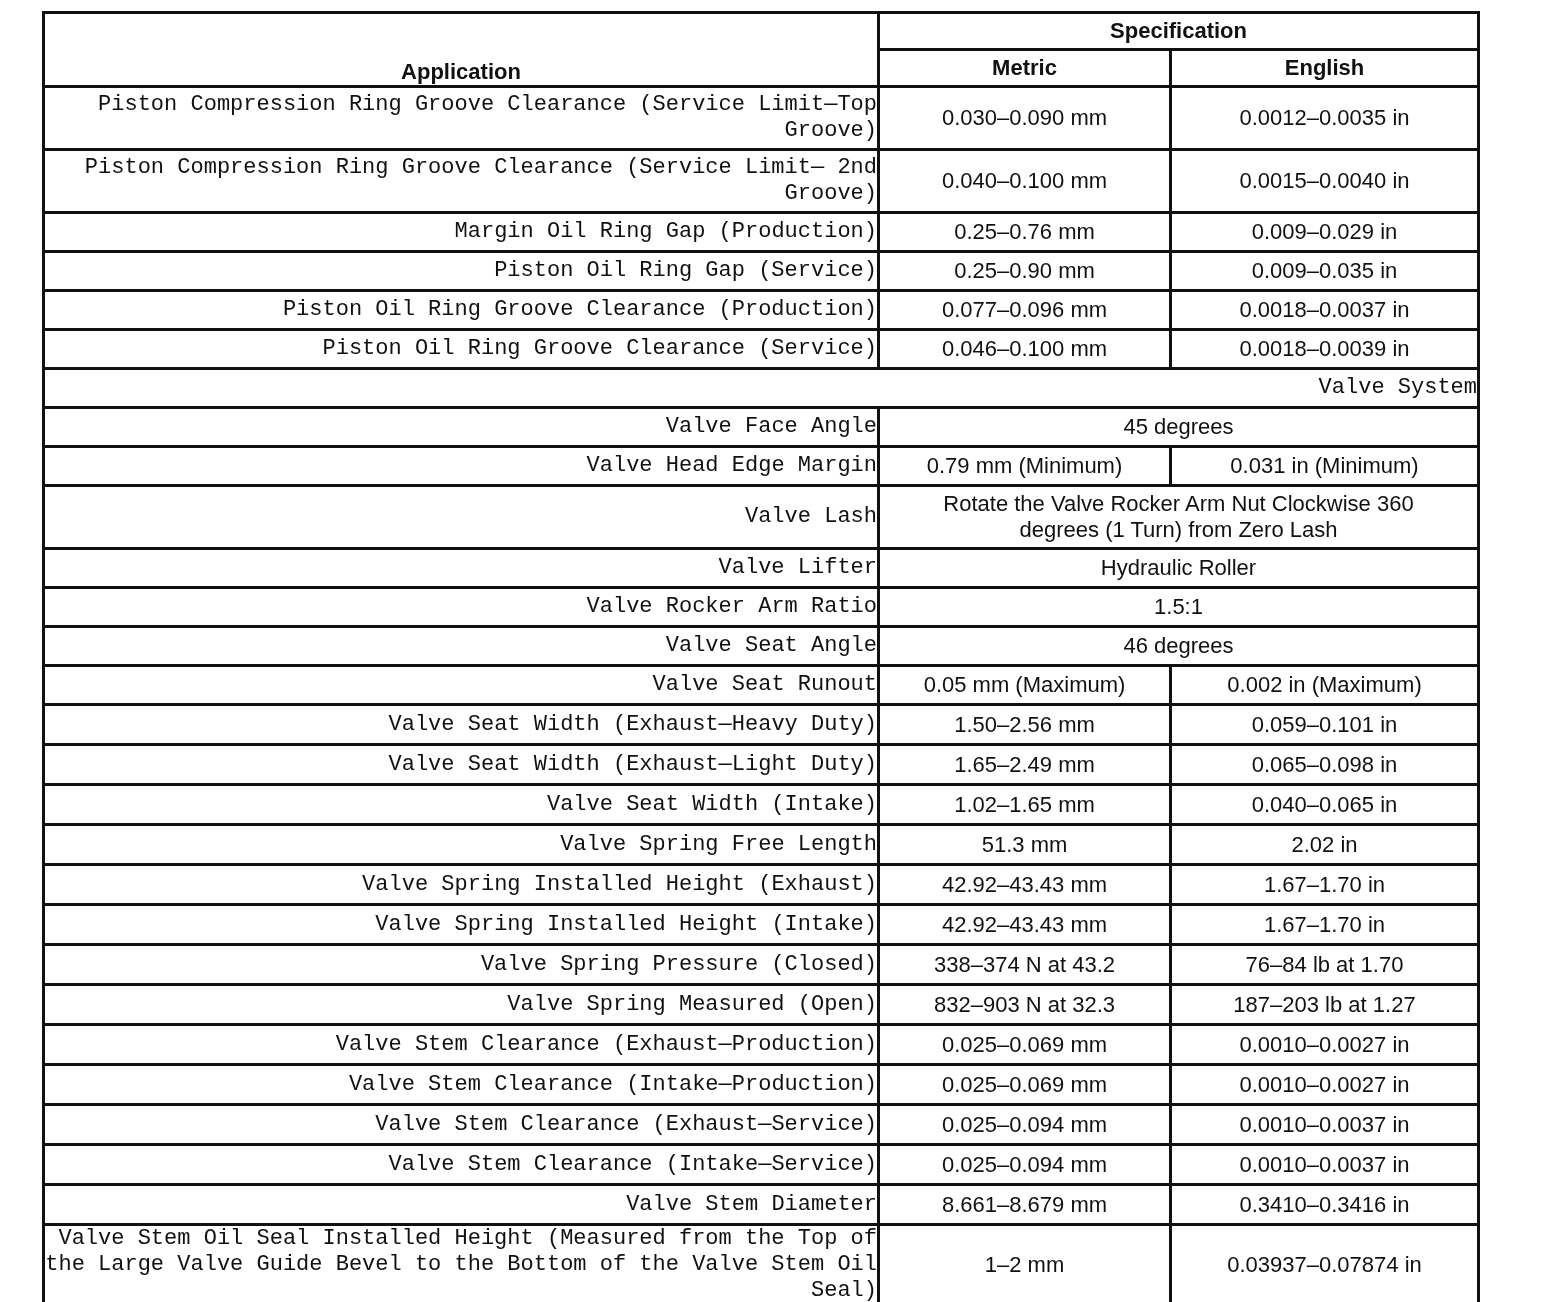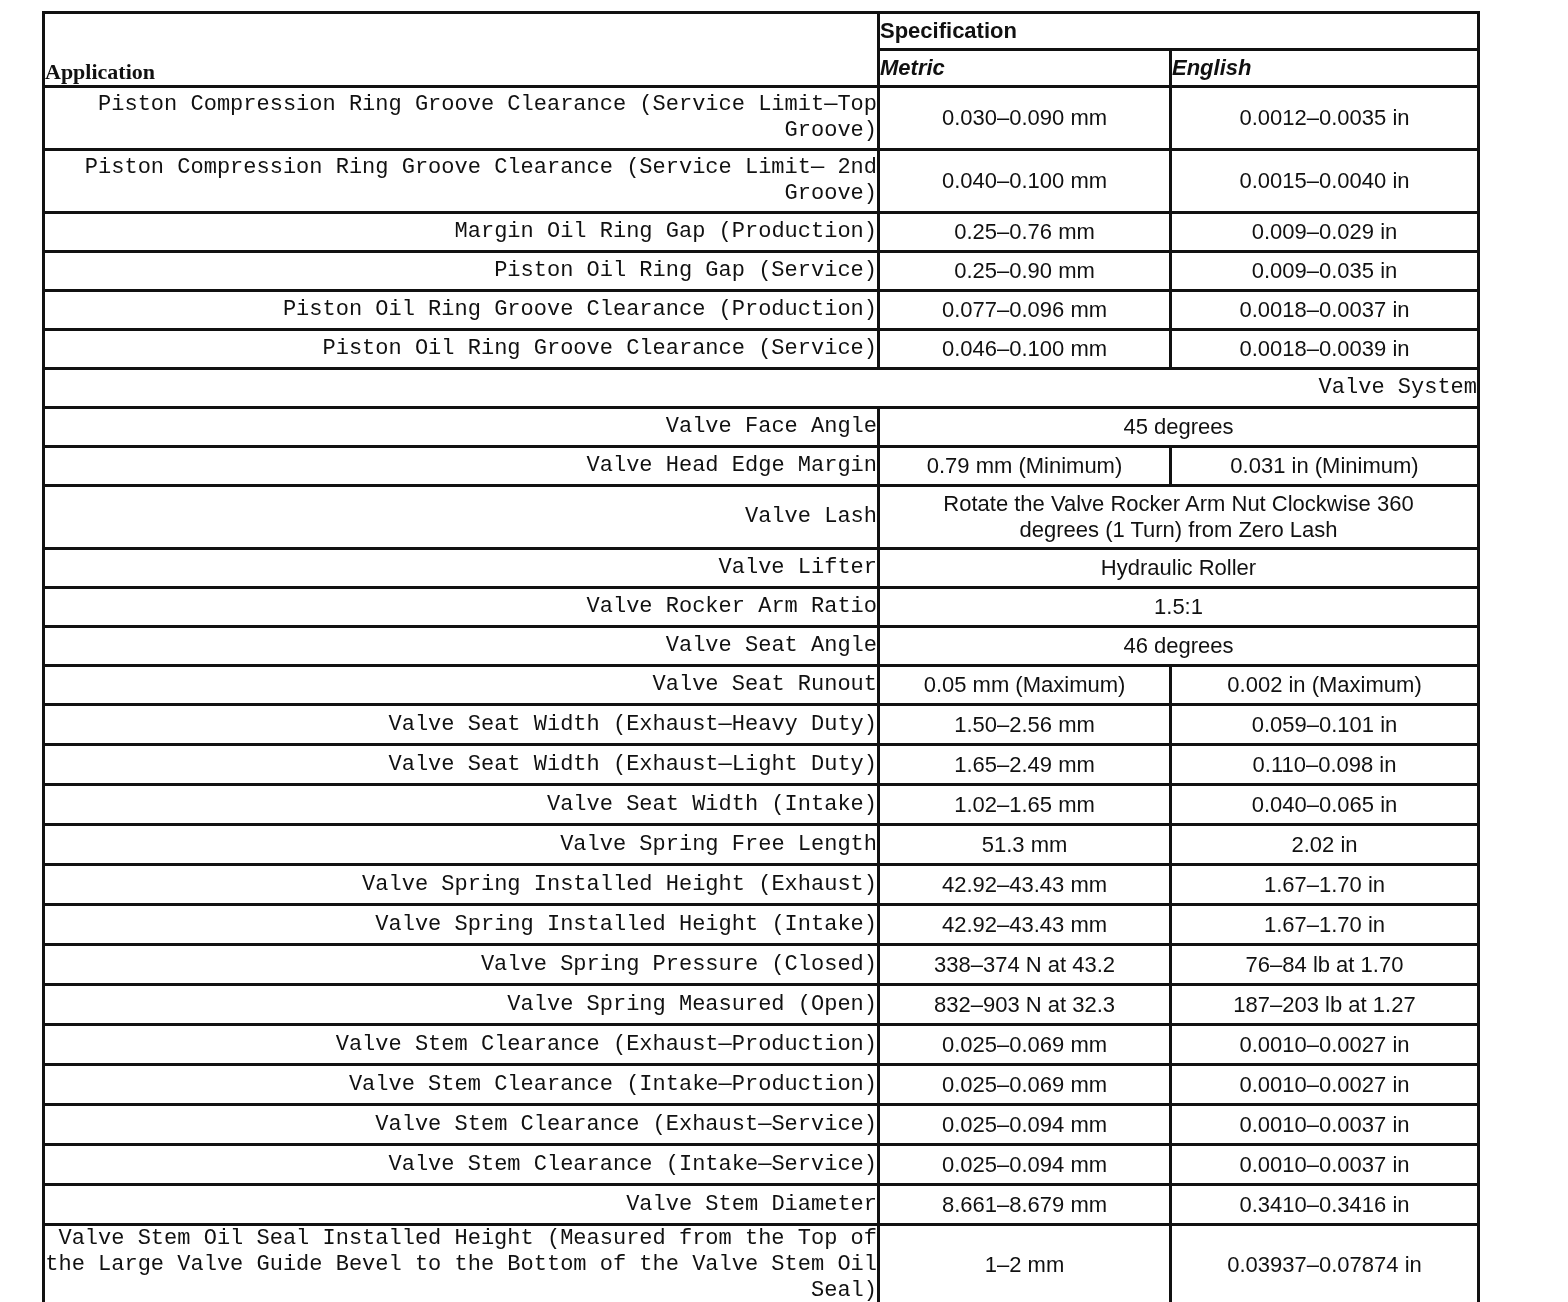--- a/index.html
+++ b/index.html
@@ -5,24 +5,24 @@
     html, body { margin: 0; padding: 0; background: #ffffff; }
     body { width: 1568px; height: 1302px; position: relative; overflow: hidden;
            font-family: "Liberation Sans", sans-serif; color: #111; }
     table.spec { position: absolute; left: 42px; top: 11px; width: 1435px;
                  border-collapse: collapse; table-layout: fixed; }
     table.spec td, table.spec th { border: 3px solid #111; padding: 0;
                  font-size: 22px; line-height: 26px; }
     col.c-app { width: 835px; }
     col.c-met { width: 292px; }
     col.c-eng { width: 308px; }
-    th { font-weight: bold; text-align: left; }
-    th.app-h { vertical-align: bottom; padding-bottom: 4px; height: 70px; font-family: Liberation Serif, serif; }
+    th { font-weight: bold; text-align: center; }
+    th.app-h { vertical-align: bottom; padding-bottom: 4px; height: 70px; }
     th.spec-h { height: 34px; }
-    th.sub-h { height: 34px; font-style: italic; }
+    th.sub-h { height: 34px; }
     td.app { padding-left: 38px; padding-right: 10px; text-align: right; font-family: Liberation Mono, monospace; }
     td.app.section { padding-left: 18px; }
     td.val { text-align: center; }
     tr.r1 td { height: 36px; }
     tr.r2 td { height: 60px; }
     tr.r15 td { height: 37px; }
   </style>
 </head>
 <body>
 
@@ -107,21 +107,21 @@
         <td class="val">0.002 in (Maximum)</td>
       </tr>
       <tr class="r15">
         <td class="app">Valve Seat Width (Exhaust—Heavy Duty)</td>
         <td class="val">1.50–2.56 mm</td>
         <td class="val">0.059–0.101 in</td>
       </tr>
       <tr class="r15">
         <td class="app">Valve Seat Width (Exhaust—Light Duty)</td>
         <td class="val">1.65–2.49 mm</td>
-        <td class="val">0.110–0.098 in</td>
+        <td class="val">0.065–0.098 in</td>
       </tr>
       <tr class="r15">
         <td class="app">Valve Seat Width (Intake)</td>
         <td class="val">1.02–1.65 mm</td>
         <td class="val">0.040–0.065 in</td>
       </tr>
       <tr class="r15">
         <td class="app">Valve Spring Free Length</td>
         <td class="val">51.3 mm</td>
         <td class="val">2.02 in</td>

